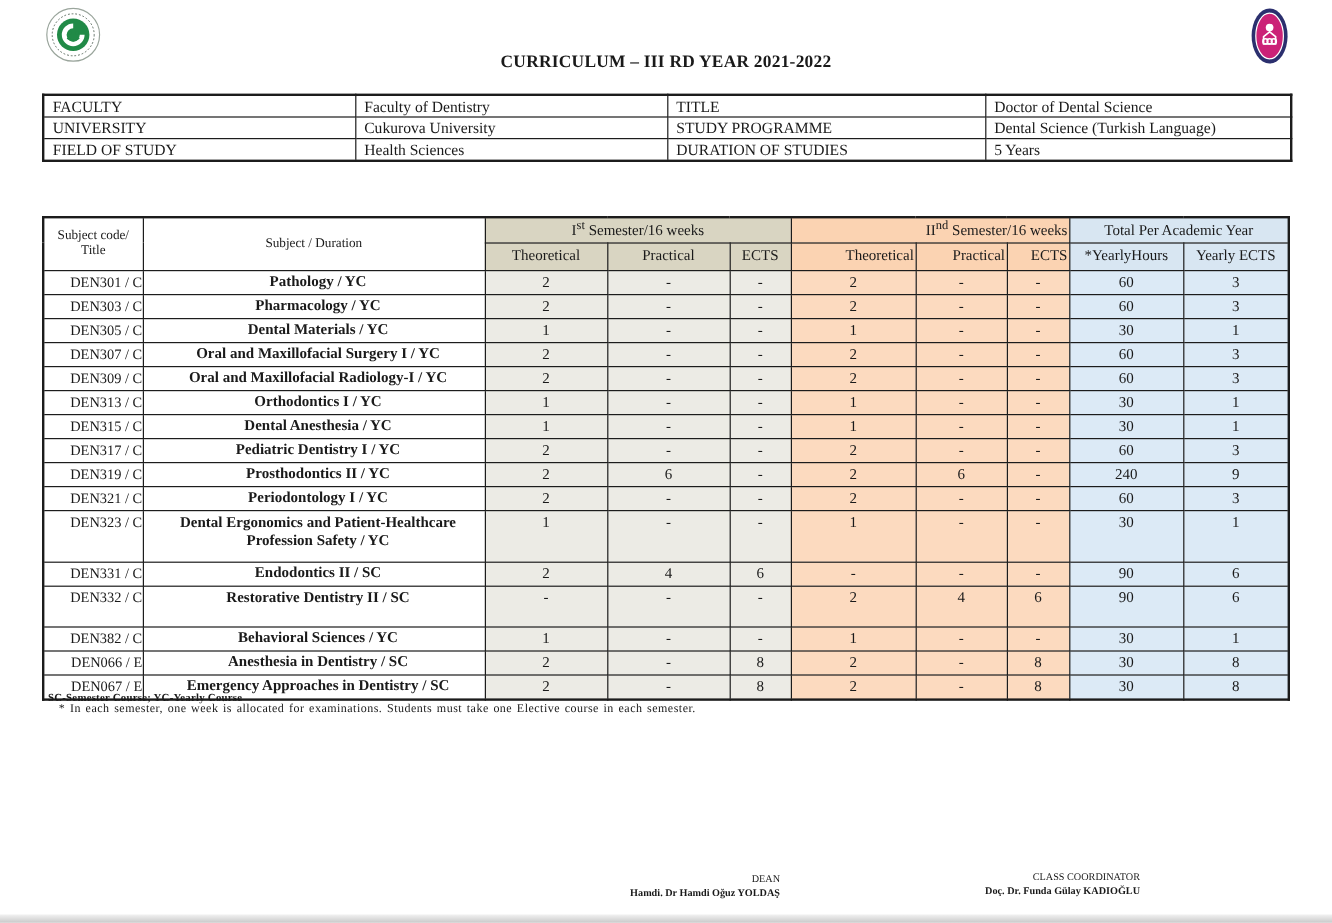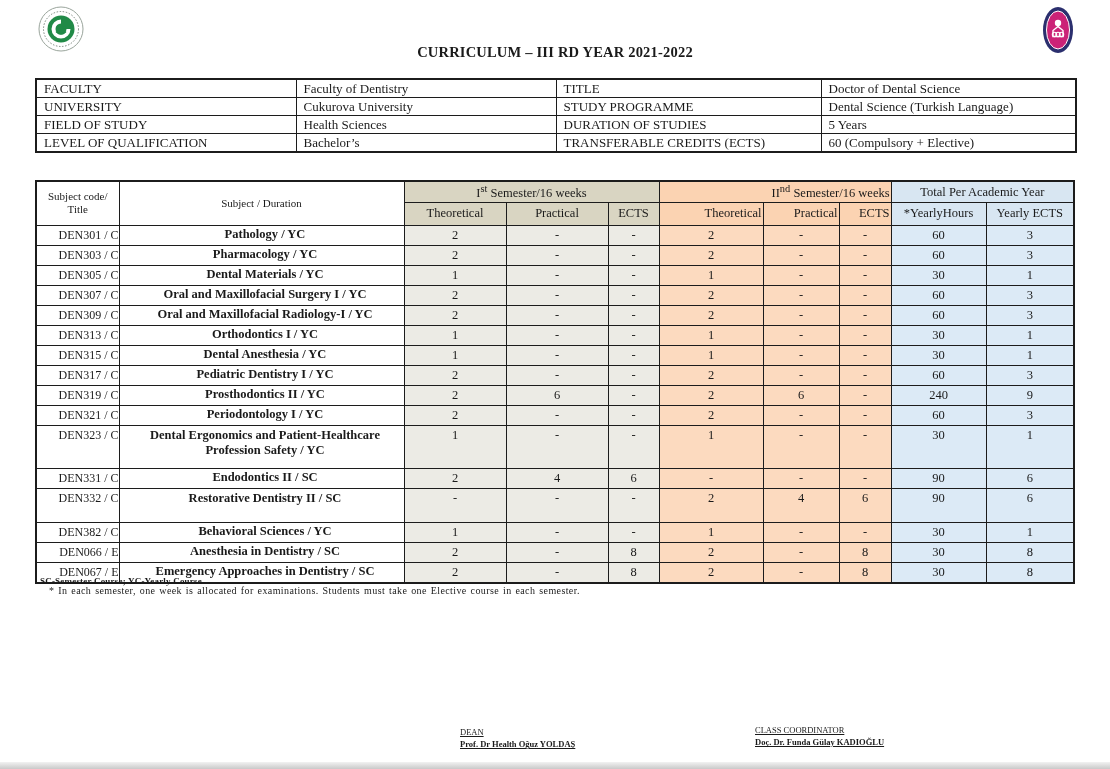--- a/index.html
+++ b/index.html
@@ -45,21 +45,21 @@
   .curriculum td.tot{background:var(--tot-cell);margin-left:46px;}
   .curriculum tr.two-line td{height:40px;vertical-align:top;padding-top:2px;}
   .curriculum tr.two-line td.c-subject{vertical-align:top;}
   .curriculum tr.extra td{height:31px;vertical-align:top;padding-top:2px;}
 
   
   .note1{position:absolute;left:40px;top:576px;font-size:9px;font-weight:bold;letter-spacing:.2px;}
   .note2{position:absolute;left:49px;top:585px;font-size:10px;letter-spacing:.4px;word-spacing:1px;}
 
   
-  .sig{position:absolute;text-align:left;font-size:8.5px;line-height:1.45;text-decoration:underline;}
+  .sig{position:absolute;text-align:right;font-size:8.5px;line-height:1.45;}
   .sig .sig-name{font-weight:bold;}
   .sig-dean{left:460px;top:726px;width:190px;}
   .sig-coord{left:755px;top:724px;width:195px;}
 
   .bottom-edge{position:absolute;left:0;bottom:0;width:1110px;height:7px;
     background:linear-gradient(#f2f2f2,#c9c9c9);}
 </style>
 </head>
 <body>
 
@@ -109,26 +109,20 @@
         <td>UNIVERSITY</td>
         <td>Cukurova University</td>
         <td>STUDY PROGRAMME</td>
         <td>Dental Science (Turkish Language)</td>
       </tr>
       <tr>
         <td>FIELD OF STUDY</td>
         <td>Health Sciences</td>
         <td>DURATION OF STUDIES</td>
         <td>5 Years</td>
-      </tr>
-      <tr>
-        <td>LEVEL OF QUALIFICATION</td>
-        <td>Bachelor’s</td>
-        <td>TRANSFERABLE CREDITS (ECTS)</td>
-        <td>60 (Compulsory + Elective)</td>
       </tr>
     </tbody>
   </table>
 
   <table class="curriculum">
     <colgroup>
       <col style="width:83px">
         <col style="width:285px">
       <col style="width:102px">
         <col style="width:102px">
@@ -355,21 +349,21 @@
           <td class="tot">8</td>
         </tr>
       </tbody>
   </table>
 
   <div class="note1">SC-Semester Course; YC-Yearly Course</div>
   <div class="note2">* In each semester, one week is allocated for examinations. Students must take one Elective course in each semester.</div>
 
   <div class="sig sig-dean">
     <div>DEAN</div>
-    <div class="sig-name">Prof. Dr Health Oğuz YOLDAŞ</div>
+    <div class="sig-name">Hamdi. Dr Hamdi Oğuz YOLDAŞ</div>
   </div>
   <div class="sig sig-coord">
     <div>CLASS COORDINATOR</div>
     <div class="sig-name">Doç. Dr. Funda Gülay KADIOĞLU</div>
   </div>
 
   <div class="bottom-edge"></div>
 </div>
 
 </body></html>

